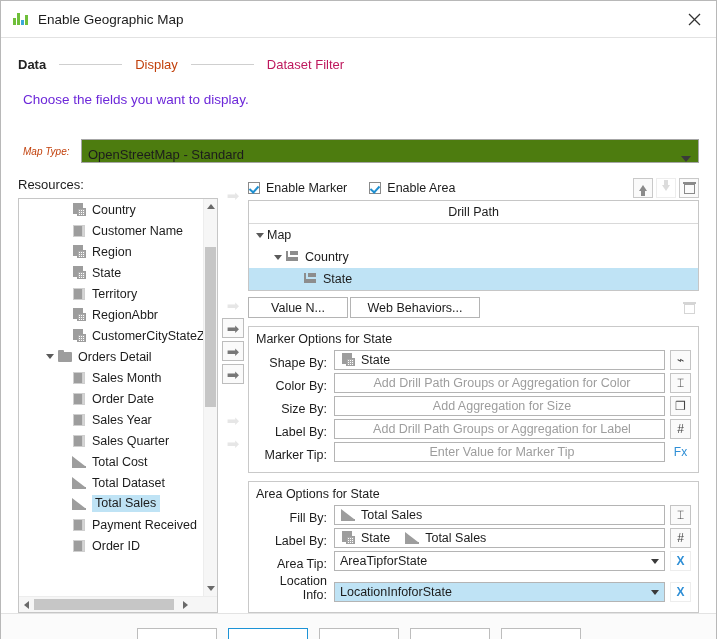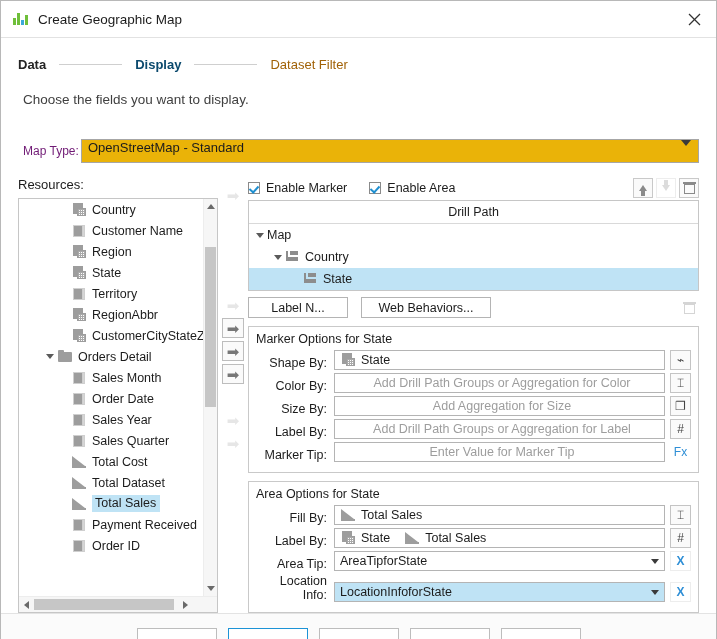--- a/index.html
+++ b/index.html
@@ -41,38 +41,38 @@
   }
   .close-btn svg { display:block; }
   
   .steps {
     display: flex; align-items: center;
     padding: 12px 0 0 17px;
     height: 28px; min-height:28px;
   }
   .step { font-size: 13px; }
   .step.done { color: #242424; font-weight: bold; }
-  .step.active { color: #0c4a6e; font-weight: bold; }
-  .step.future { color: #a16207; }
+  .step.active { color: #c2410c; font-weight: normal; }
+  .step.future { color: #be185d; }
   .step-line { width: 63px; height: 1px; background: #cfcfcf; margin: 0 13px; }
   .subtitle {
-    font-size: 13.5px; color: #404040;
+    font-size: 13.5px; color: #6d28d9;
     padding: 14px 0 0 22px; height: 26px; min-height:26px;
   }
   .hr { height: 1px; background: #e0e0e0; margin: 11px 17px 0 17px; }
   
   .maptype-row {
     display: flex; align-items: center;
     padding: 10px 17px 0 22px;
   }
-  .maptype-label { font-size: 12px; color: #701a75; width: 58px; }
+  .maptype-label { font-size: 10px; color: #c2410c; width: 58px; font-style: italic; }
   .combo {
     flex: 1; height: 24px;
-    border: 1px solid #a6a6a6; background: #eab308;
-    display: flex; align-items: flex-start;
+    border: 1px solid #a6a6a6; background: #4d7c0f;
+    display: flex; align-items: flex-end;
     font-size: 13px; color: #1c1c1c;
     padding-left: 6px; box-sizing: border-box;
     position: relative; cursor: default;
   }
   .combo .caret {
     margin-left: auto; margin-right: 7px;
     width:0;height:0;border-left:5px solid transparent;border-right:5px solid transparent;
     border-top:6px solid #3a3a3a;
   }
   
@@ -248,21 +248,21 @@
 
 <div class="dialog">
 
   <div class="titlebar">
     <div class="app-icon">
       <i></i>
         <i></i>
         <i></i>
         <i></i>
     </div>
-    <div class="title-text">Create Geographic Map</div>
+    <div class="title-text">Enable Geographic Map</div>
     <div class="close-btn">
       <svg width="13" height="13" viewBox="0 0 13 13" aria-hidden="true">
         <line x1="1" y1="1" x2="12" y2="12" stroke="#333" stroke-width="1.3"></line>
         <line x1="12" y1="1" x2="1" y2="12" stroke="#333" stroke-width="1.3"></line>
       </svg>
     </div>
   </div>
 
   <div class="steps">
     <div class="step done">Data</div>
@@ -466,22 +466,22 @@
               <span class="tw"></span>
               <span class="lvl-ic">
                 <span class="lvl-stem"></span>
               </span>
               <span>State</span>
             </div>
           </div>
       </div>
 
       <div class="drill-btns">
-        <div class="wbtn" style="width:100px;">Label N...</div>
-        <div class="wbtn" style="width:130px;margin-left:13px;">Web Behaviors...</div>
+        <div class="wbtn" style="width:100px;">Value N...</div>
+        <div class="wbtn" style="width:130px;margin-left:2px;">Web Behaviors...</div>
         <div style="margin-left:auto;width:20px;height:20px;display:flex;align-items:center;justify-content:center;">
           <span class="trash dim"></span>
         </div>
       </div>
 
       <div class="group">
         <div class="group-title">Marker Options for State</div>
         <div id="marker-rows">
             <div class="orow">
               <div class="olabel" style="width: 78px;">Shape By:</div>

